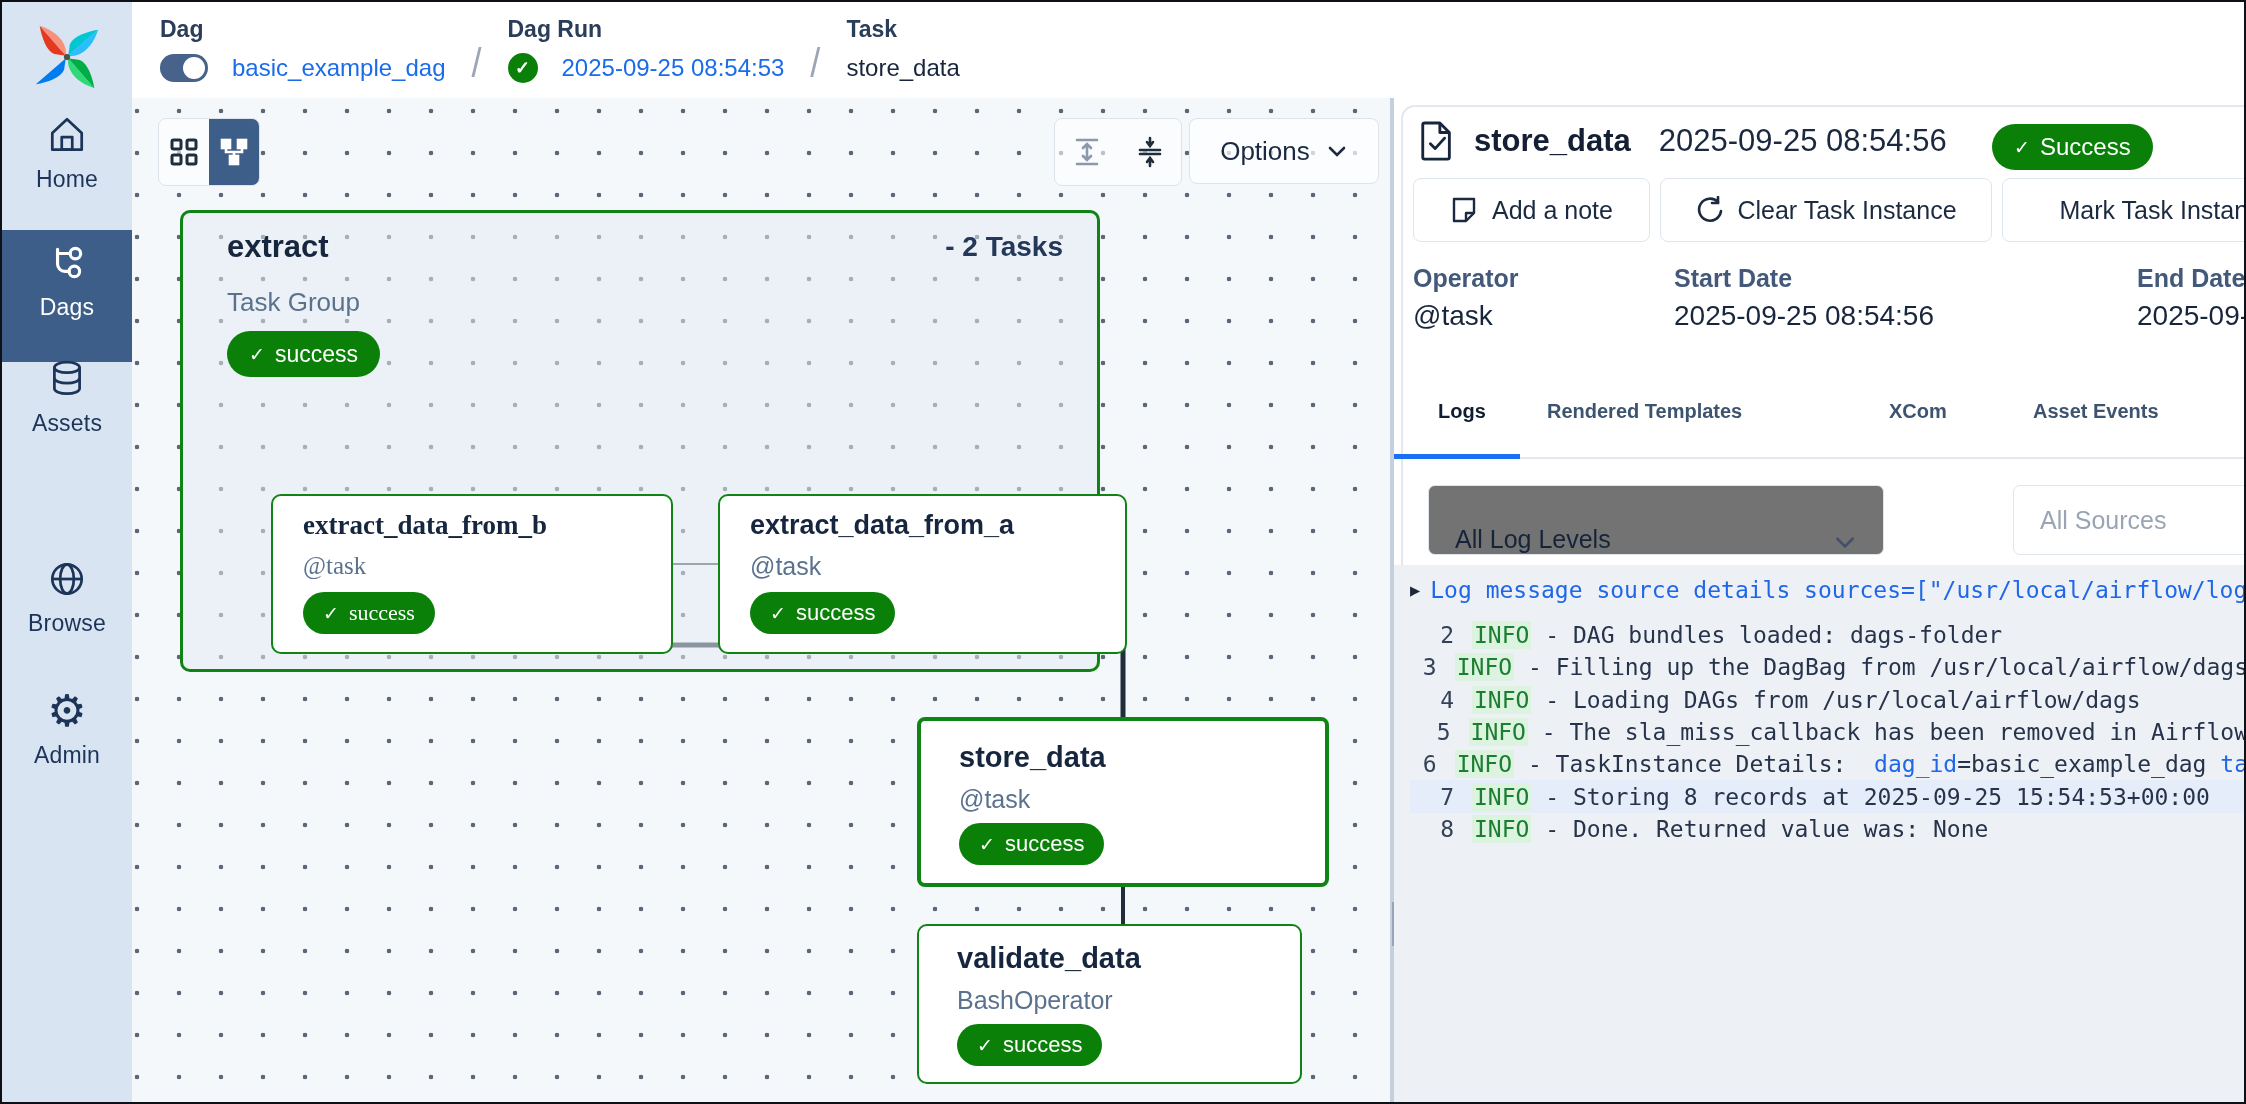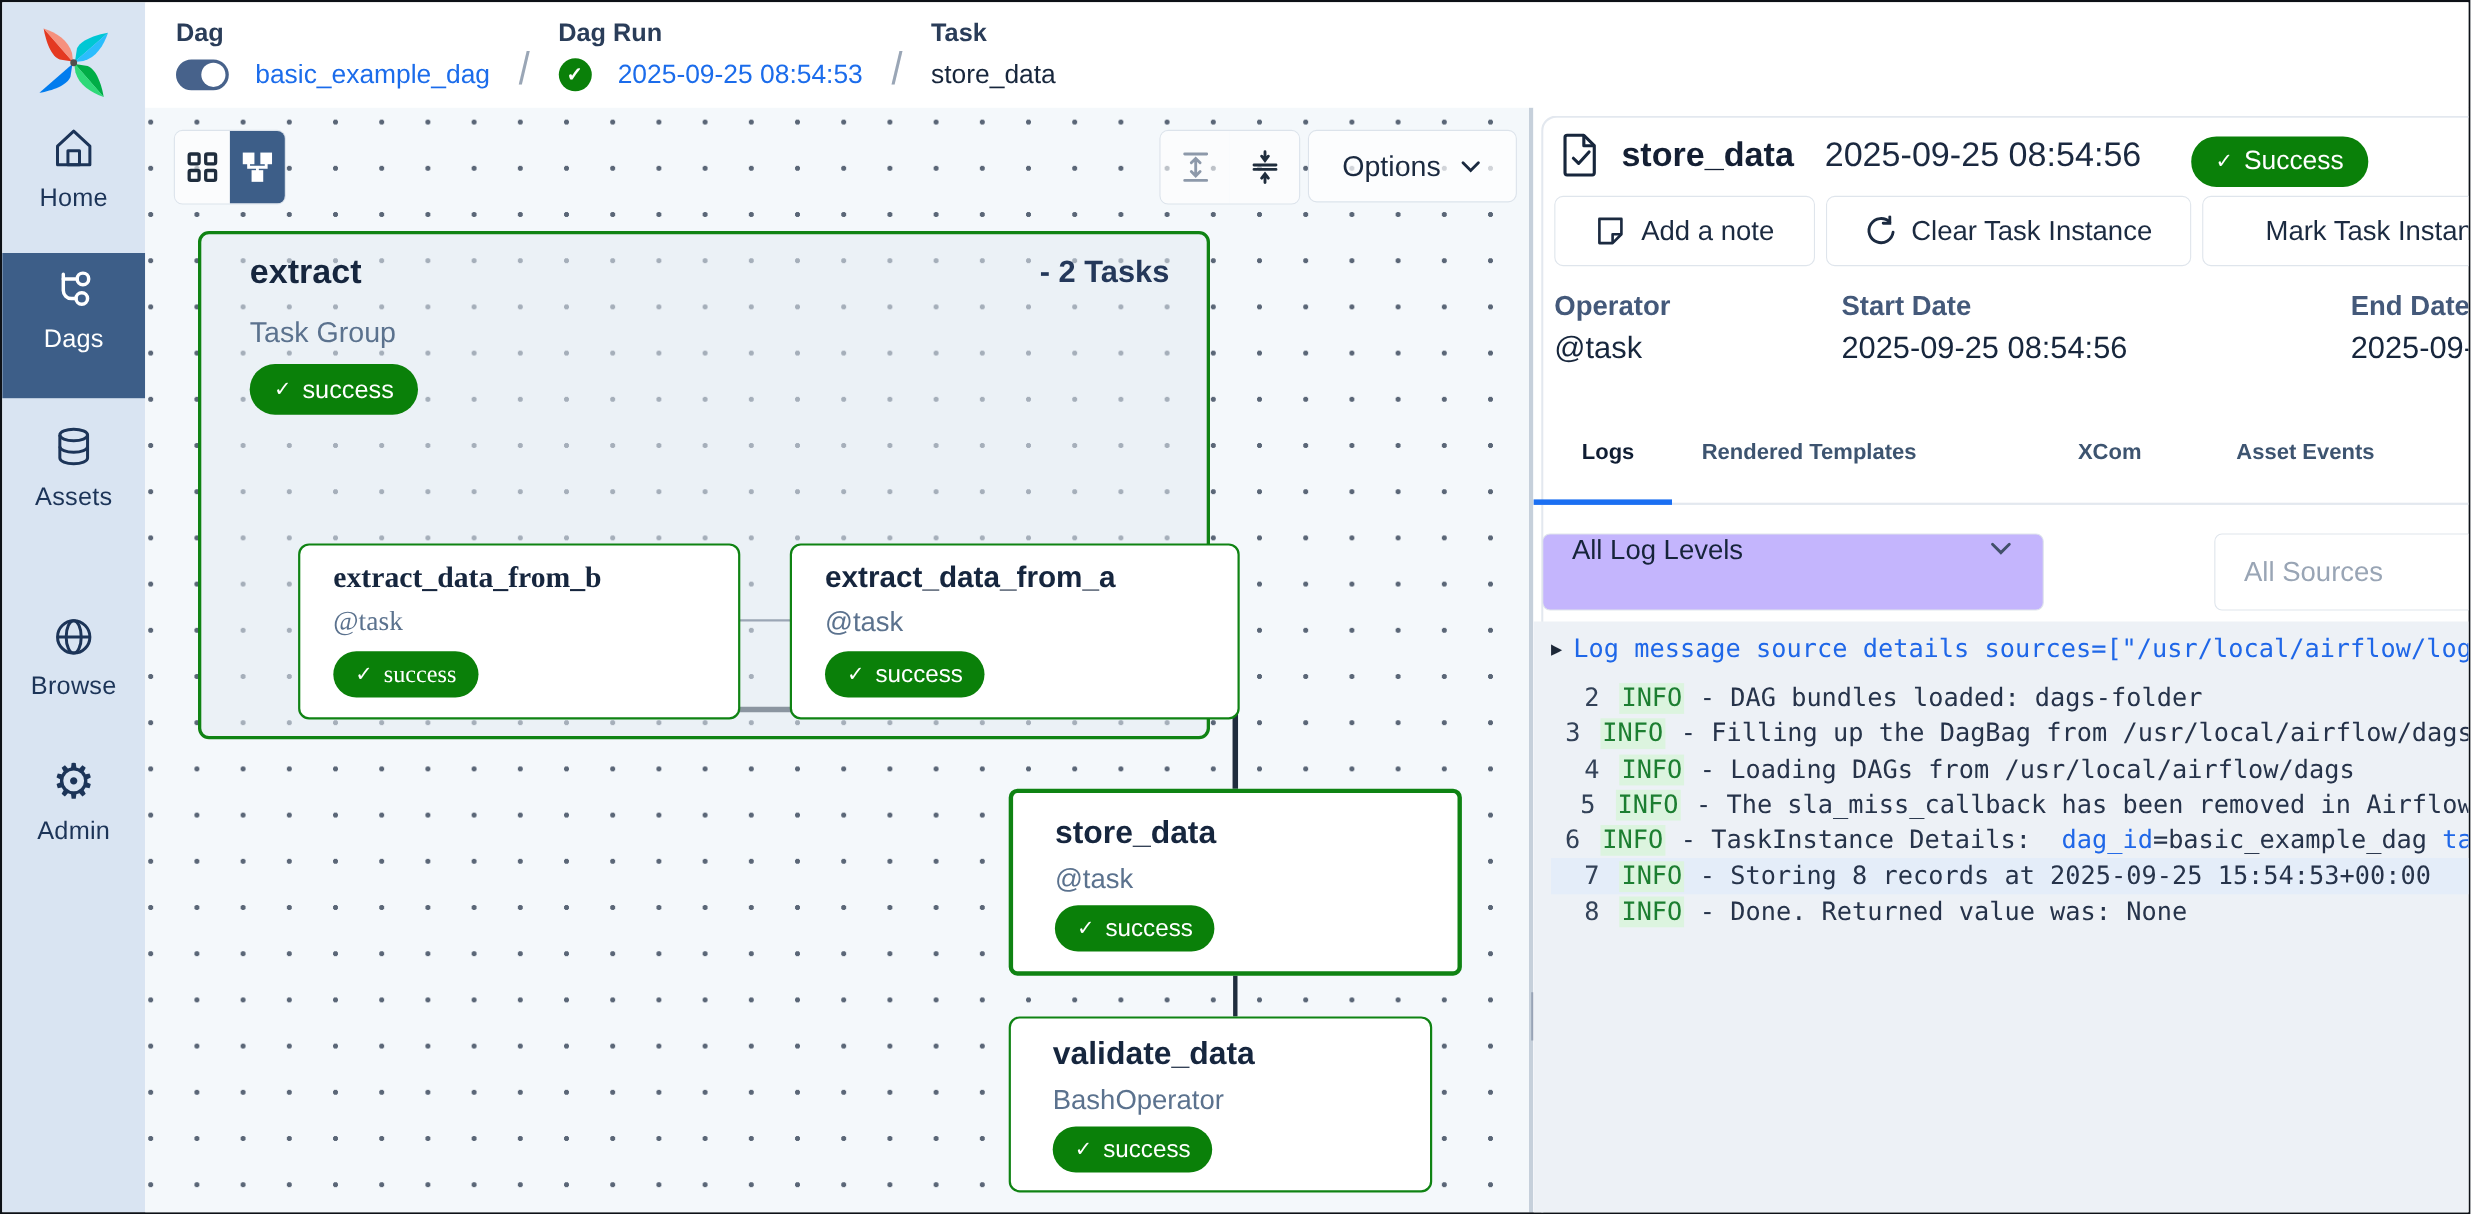--- a/index.html
+++ b/index.html
@@ -9,21 +9,21 @@
 
   
   .sidebar { position:absolute; left:0; top:0; width:130px; height:100%; background:#d9e4f2; }
   .logo { position:absolute; left:26px; top:16px; width:78px; height:78px; }
   .nav-item { position:absolute; left:0; width:100%; text-align:center; color:#1c3458; }
   .nav-item .nv-icon { display:block; margin:0 auto 10px; width:42px; height:42px; }
   .nav-item .nv-label { font-size:23px; font-weight:500; letter-spacing:.2px; }
   .nav-item.active { background:#3d5e88; color:#ffffff; padding-top:12px;text-align:center; }
   .nav-home   { top:112px; }
   .nav-dags   { top:228px; height:132px; }
-  .nav-assets { top:384px; }
+  .nav-assets { top:356px; }
   .nav-browse { top:556px; }
   .nav-admin  { top:688px; }
   .gear-glyph { font-size:44px; line-height:42px; }
 
   
   .topbar { position:absolute; left:130px; top:0; width:2116px; height:96px; background:#fff; display:flex; align-items:flex-start; padding:14px 0 0 28px; }
   .crumb { display:flex; flex-direction:column; }
   .crumb-label { font-size:23px; font-weight:700; color:#2a3d59; margin-bottom:9px; }
   .crumb-row { display:flex; align-items:center; gap:24px; height:32px; }
   .crumb-link { font-size:24px; color:#1b6ceb; }
@@ -89,21 +89,21 @@
   .meta-label { position:absolute; top:166px; font-size:25px; font-weight:600; color:#44597a; }
   .meta-value { position:absolute; top:202px; font-size:28px; color:#17263c; white-space:nowrap; }
   .m1 { left:19px; } .m2 { left:280px; } .m3 { left:743px; }
   .tabs { position:absolute; left:0; top:258px; width:100%; height:104px; }
   .tab { position:absolute; top:44px; font-size:20px; font-weight:700; color:#3d5470; white-space:nowrap; }
   .tab.active { color:#0f1d33; }
   .tab-logs { left:44px; } .tab-rt { left:153px; } .tab-xcom { left:495px; } .tab-ae { left:639px; }
   .tab-baseline { position:absolute; left:0; top:101px; width:100%; height:2px; background:#e3e8ef; }
   .tab-underline { position:absolute; left:0; top:98px; width:126px; height:5px; background:#1b6ff2; }
 
-  .lvl-select { position:absolute; left:8px; top:387px; width:456px; height:70px; border:1.5px solid #dfe5ec; border-radius:7px; background:#c4b5fd; display:flex; align-items:flex-start; font-size:25px; color:#16243a; padding:0 26px; }
+  .lvl-select { position:absolute; left:34px; top:387px; width:456px; height:70px; border:1.5px solid #dfe5ec; border-radius:7px; background:#737373; display:flex; align-items:flex-end; font-size:25px; color:#16243a; padding:0 26px; }
   .lvl-select .chev { margin-left:auto; }
   .src-input { position:absolute; left:619px; top:387px; width:300px; height:70px; border:1.5px solid #dfe5ec; border-radius:7px; background:#fff; display:flex; align-items:center; font-size:25px; color:#99a5b5; padding:0 26px; }
 
   .log-area { position:absolute; left:0; top:467px; width:100%; height:539px; background:#edf1f6; font-family:"DejaVu Sans Mono", monospace; padding:8px 0 0 16px; }
   .log-summary { display:flex; align-items:center; gap:10px; height:34px; }
   .log-summary .tri { color:#1c2737; font-size:17px; }
   .log-summary .sum-text { color:#1f67e8; font-size:23px; white-space:pre; }
   .log-lines { margin-top:12px; }
   .log-row { display:flex; align-items:center; height:32.3px; white-space:pre; }
   .log-row.hl { background:#e4edf9; }

